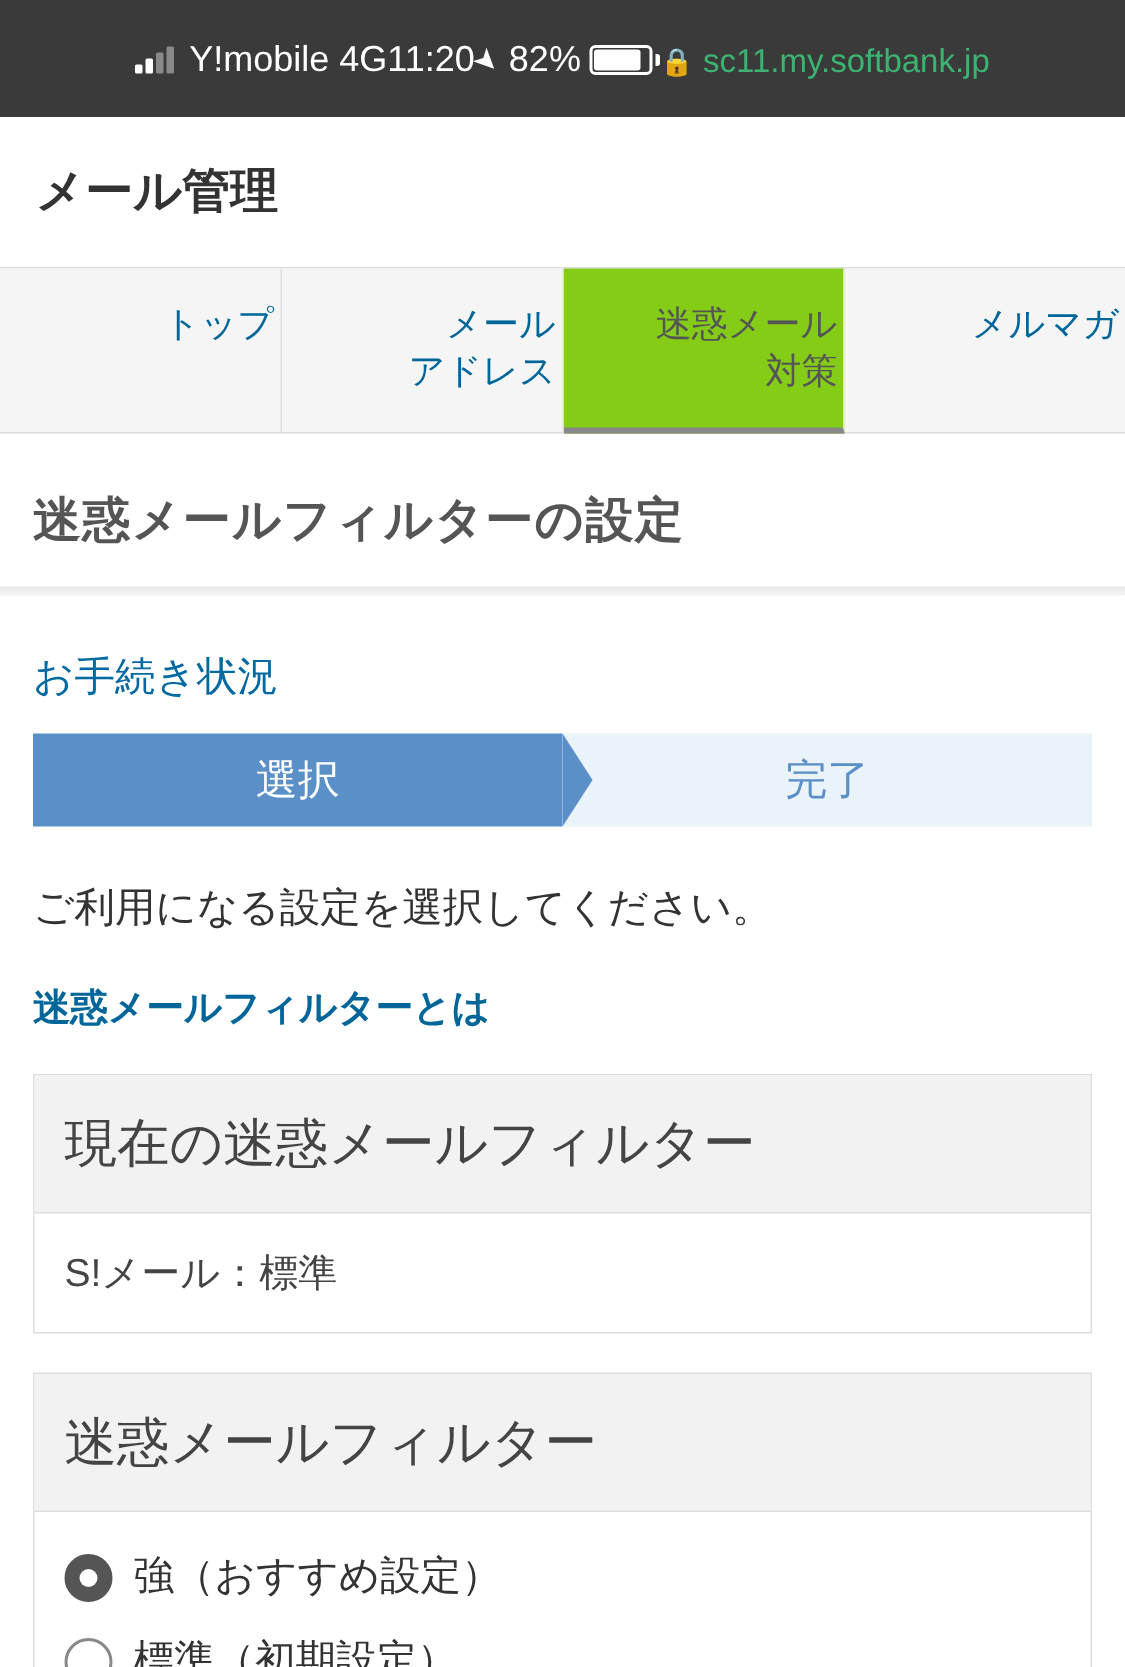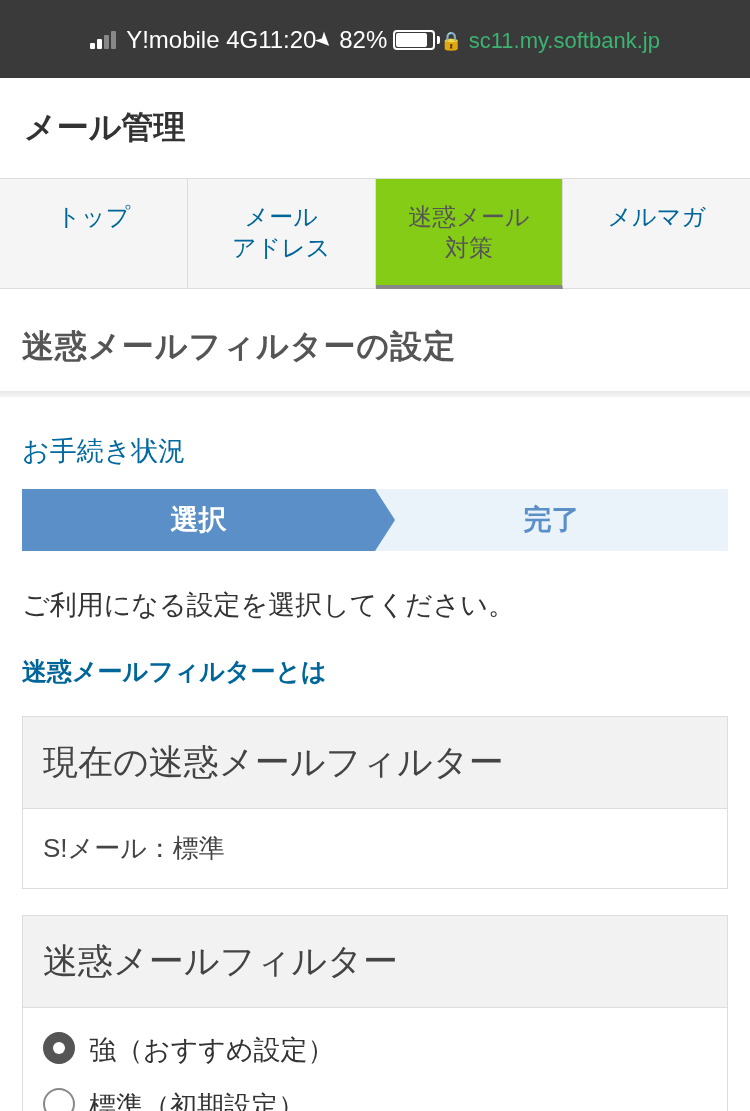--- a/index.html
+++ b/index.html
@@ -16,47 +16,47 @@
     .battery { display:inline-flex; align-items:center; }
     .battery-body { width: 42px; height: 20px; border: 2px solid #fff; border-radius: 4px; position: relative; }
     .battery-fill { position:absolute; left:1px; top:1px; bottom:1px; width: 82%; background:#fff; border-radius:2px; }
     .battery-cap { width:3px; height:8px; background:#fff; margin-left:2px; border-radius:0 2px 2px 0; }
     .status-url { text-align: center; color: #3cb371; font-size: 22px; margin-top: 2px; display:flex; justify-content:center; align-items:center; gap:6px; }
     .lock-icon { font-size: 18px; }
 
     .page-header { padding: 28px 24px; font-size: 32px; font-weight: 600; color: #333; }
 
     .tabs { display: flex; border-top: 1px solid #ddd; border-bottom: 1px solid #ddd; background: #f5f5f5; }
-    .tab { flex: 1; text-align: center; padding: 22px 16px; font-size: 24px; color: #006699; border-right: 1px solid #ddd; background: #f5f5f5; line-height: 1.3; }
+    .tab { flex: 1; text-align: right; padding: 22px 4px; font-size: 24px; color: #006699; border-right: 1px solid #ddd; background: #f5f5f5; line-height: 1.3; }
     .tab:last-child { border-right: none; }
     .tab.active { background: #84cc16; color: #555; border-bottom: 4px solid #888; margin-bottom: -1px; }
 
     .content { padding: 0 22px; }
     .section-title { font-size: 32px; font-weight: 700; color: #555; margin: 36px 0 22px 0; letter-spacing: 1px; }
     .hr-line { height: 6px; background: linear-gradient(#e8e8e8,#f4f4f4); }
 
     .sub-label { font-size: 27px; color: #0369a1; margin: 36px 0 20px 0; }
 
     .stepper { display: flex; height: 62px; margin-bottom: 36px; }
-    .step { flex: 1; display:flex; align-items:center; justify-content:center; font-size: 28px; position: relative; font-weight: bold; }
+    .step { flex: 1; display:flex; align-items:center; justify-content:center; font-size: 28px; position: relative; }
     .step1 { background: #5a8fc7; color: #fff; }
     .step1::after { content:""; position:absolute; right:-20px; top:0; border-top:31px solid transparent; border-bottom:31px solid transparent; border-left:20px solid #5a8fc7; z-index:2; }
     .step2 { background: #eaf2fa; color: #5a8fc7; }
     .step2::after { content:""; position:absolute; right:-20px; top:0; border-top:31px solid transparent; border-bottom:31px solid transparent; border-left:20px solid #eaf2fa; z-index:2; }
     .step3 { background: #eaf2fa; color: #5a8fc7; }
 
     .instruction { font-size: 27px; color: #333; margin-bottom: 32px; }
     .link-text { color: #006699; font-size: 25px; font-weight: 600; margin-bottom: 28px; }
 
     .box { border: 1px solid #ddd; margin-bottom: 26px; }
     .box-header { background: #f2f2f2; padding: 22px 20px; font-size: 35px; color: #444; border-bottom: 1px solid #ddd; }
     .box-body { padding: 22px 20px; font-size: 26px; color: #444; }
 
     .radio-group { padding: 24px 20px; display:flex; flex-direction:column; gap: 20px; }
-    .radio-option { display:flex; align-items:flex-start; gap: 14px; font-size: 27px; color: #333; }
+    .radio-option { display:flex; align-items:flex-end; gap: 14px; font-size: 27px; color: #333; }
     .radio { width: 32px; height: 32px; border: 2px solid #888; border-radius: 50%; display:inline-flex; align-items:center; justify-content:center; }
     .radio.selected { background: #555; border-color:#555; }
     .radio.selected::after { content:""; width:12px; height:12px; background:#fff; border-radius:50%; }
   </style>
 </head>
 <body>
 
 <div class="status-bar">
   <div class="status-top">
     <div class="status-left">

